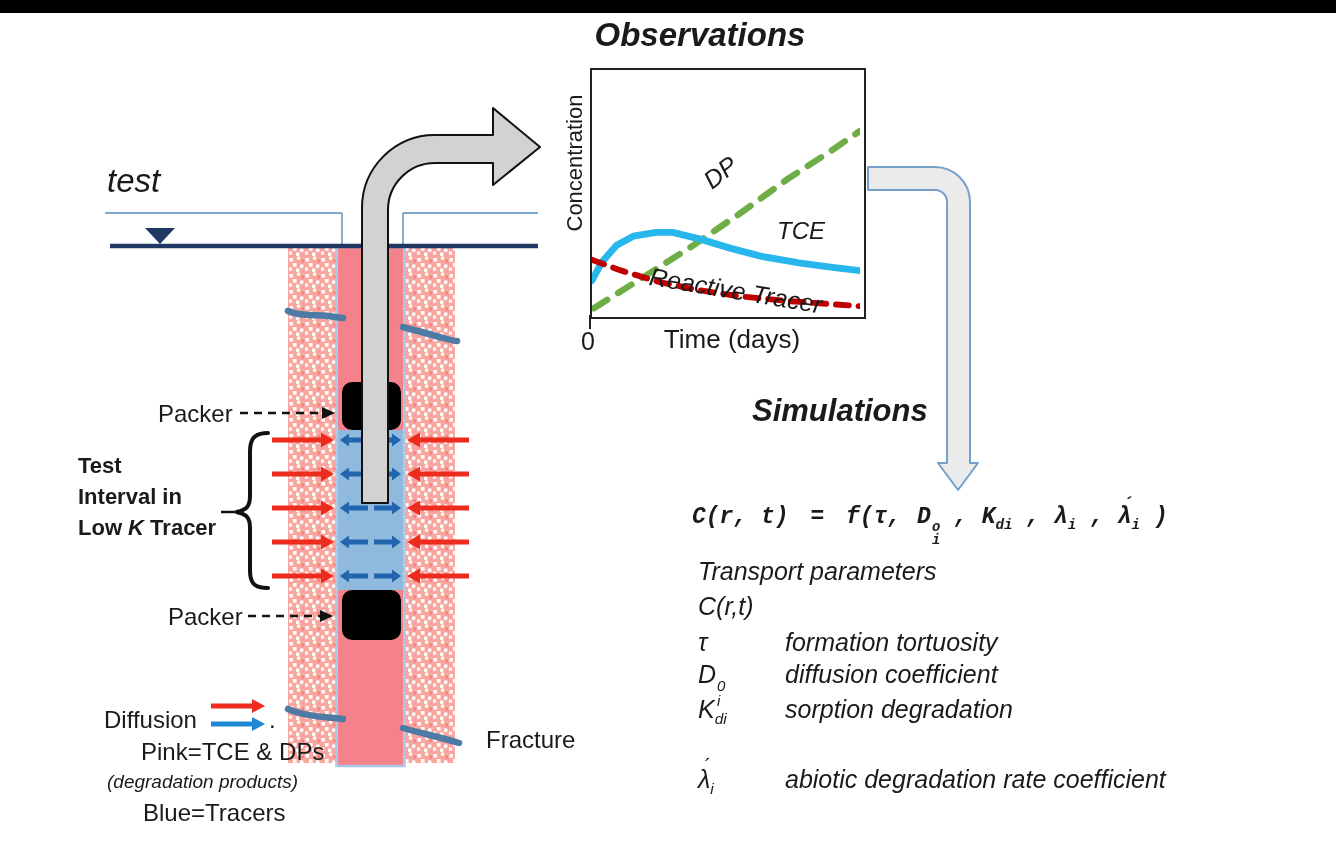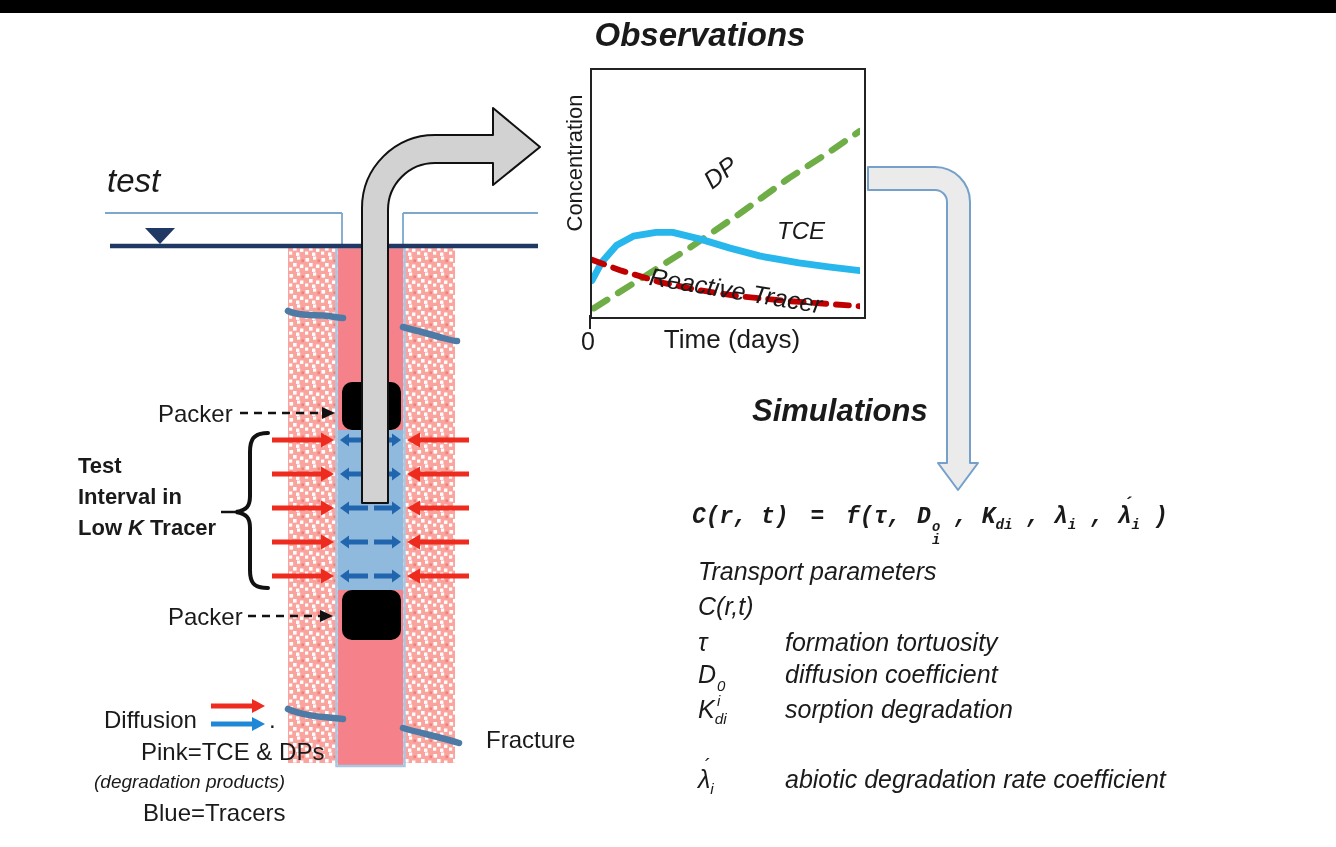--- a/index.html
+++ b/index.html
@@ -175,21 +175,21 @@
     <div>Test</div>
     <div>Interval in</div>
     <div><span>Low </span><span style="font-style:italic;">K</span><span> Tracer</span></div>
   </div>
 
   <div class="abs plainlabel" style="left:468px;top:726px;margin-left:18px;">Fracture</div>
 
   <div class="abs plainlabel" style="left:104px;top:706px;">Diffusion</div>
   <div class="abs plainlabel" style="left:269px;top:706px;">.</div>
   <div class="abs plainlabel" style="left:113px;top:738px;margin-left:28px;">Pink=TCE &amp; DPs</div>
-  <div class="abs smallital" style="left:94px;top:771px;">(degradation products)</div>
+  <div class="abs smallital" style="left:107px;top:771px;">(degradation products)</div>
   <div class="abs plainlabel" style="left:143px;top:799px;">Blue=Tracers</div>
 
   <div class="abs eq" style="left:692px;top:504px;">
     <span>C(r, t)</span>
     <span style="margin:0 8px;">=</span>
     <span style="margin-right:2px;">f(τ,</span>
     <span>D</span><span class="supsub">
         <span>o</span>
         <span>i</span>
       </span>

